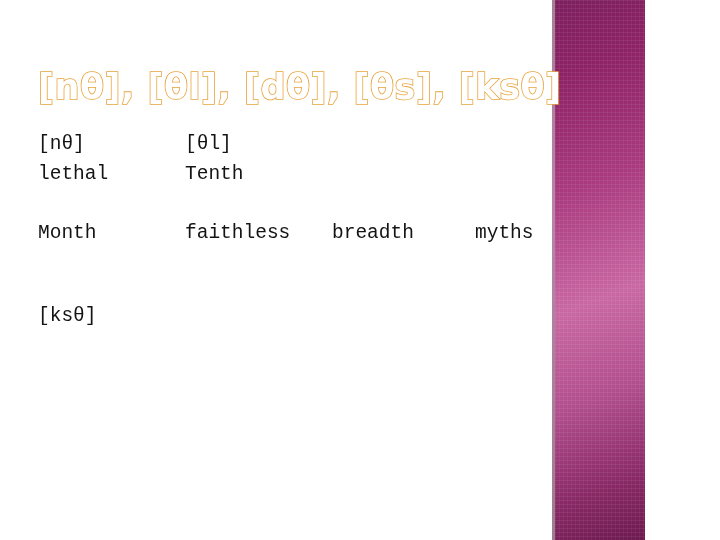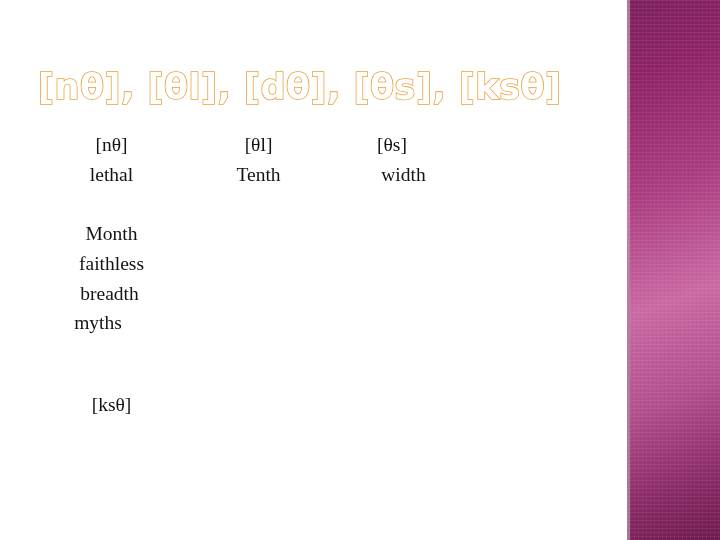--- a/index.html
+++ b/index.html
@@ -8,21 +8,21 @@
   }
   body {
     width: 720px;
     height: 540px;
     font-family: "DejaVu Sans", sans-serif;
     background: #ffffff;
     overflow: hidden;
   }
   .slide {
     position: relative;
-    width: 720px;
+    width: 645px;
     height: 540px;
     background: #ffffff;
     overflow: hidden;
   }
   
   .right-band {
     position: absolute;
     top: 0;
     right: 0;
     width: 90px;
@@ -69,27 +69,26 @@
     left: 38px;
     top: 130px;
     width: 560px;
   }
   .row {
     display: flex;
     flex-direction: row;
     align-items: flex-start;
   }
   .row-gap-1 { margin-top: 0px; }
-  .row-gap-2 { margin-top: 30px; flex-direction: column; }
+  .row-gap-2 { margin-top: 30px; }
   .cell {
     font-size: 19.5px;
     color: #141414;
     line-height: 1.52;
-    font-family: Liberation Serif, serif;
-    text-align: center;
+    font-family: Liberation Mono, monospace;
   }
   .c0 { width: 147px; }
   .c1 { width: 147px; }
   .c2 { width: 143px; }
   .c3 { width: 120px; }
   .hdr {
     font-size: 19.5px;
     color: #141414;
   }
   .last-block {
@@ -107,27 +106,25 @@
   <div class="right-band"></div>
   <div class="right-band-edge"></div>
 
   <div class="title">[nθ], [θl], [dθ], [θs], [ksθ]</div>
 
   <div class="content">
 
     <div class="row row-gap-1">
       <div class="cell hdr c0">[nθ]</div>
       <div class="cell hdr c1">[θl]</div>
-      <div class="cell hdr c3">[θs]</div>
     </div>
 
     <div class="row">
       <div class="cell c1">lethal</div>
       <div class="cell c0">Tenth</div>
-      <div class="cell c2">width</div>
     </div>
 
     <div class="row row-gap-2">
       <div class="cell c0">Month</div>
       <div class="cell c1">faithless</div>
       <div class="cell c2">breadth</div>
       <div class="cell c3">myths</div>
     </div>
 
 

